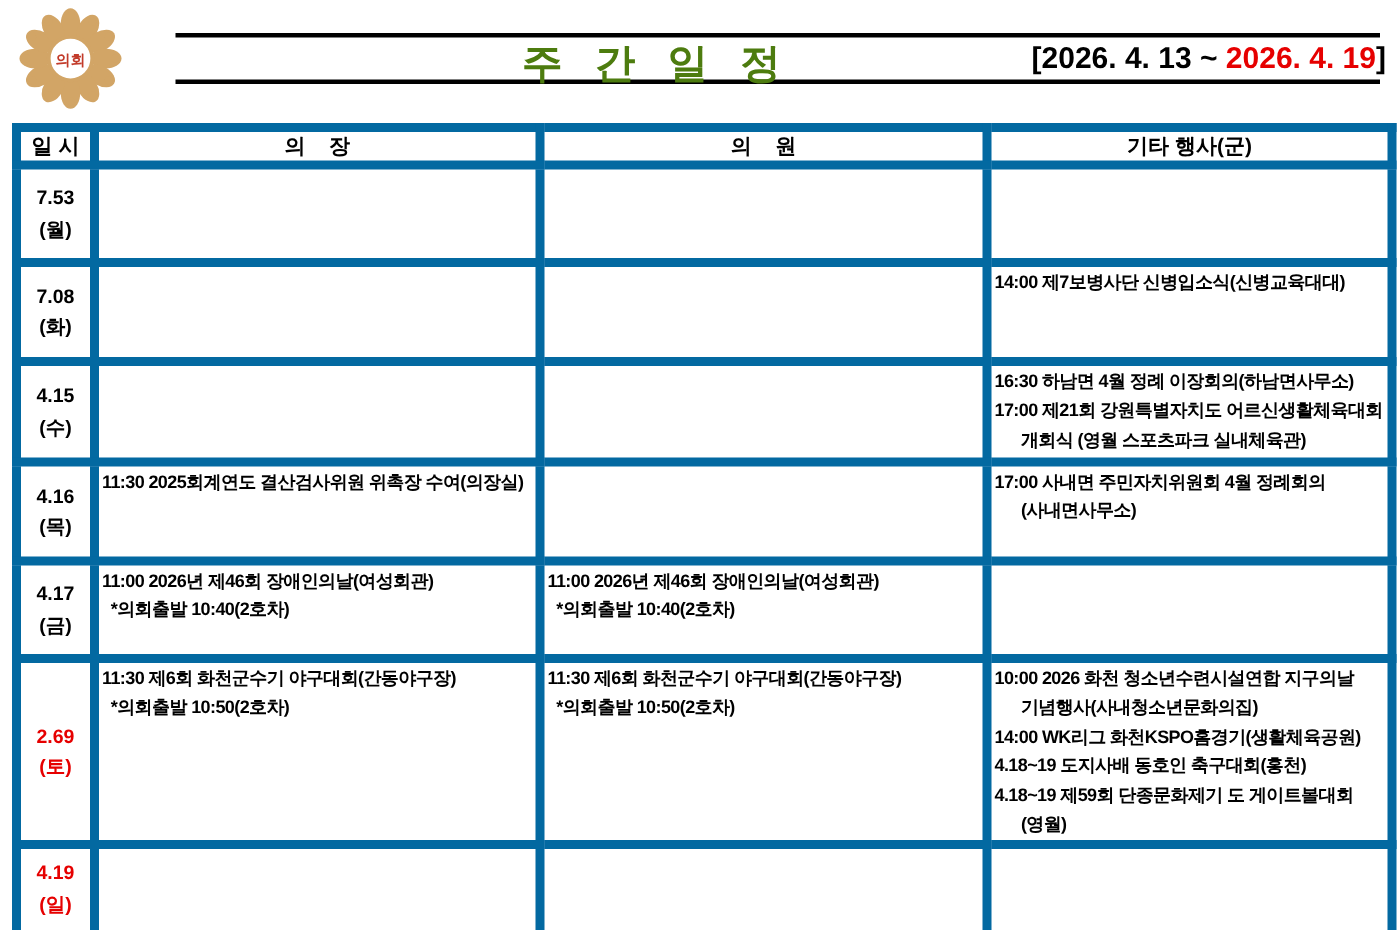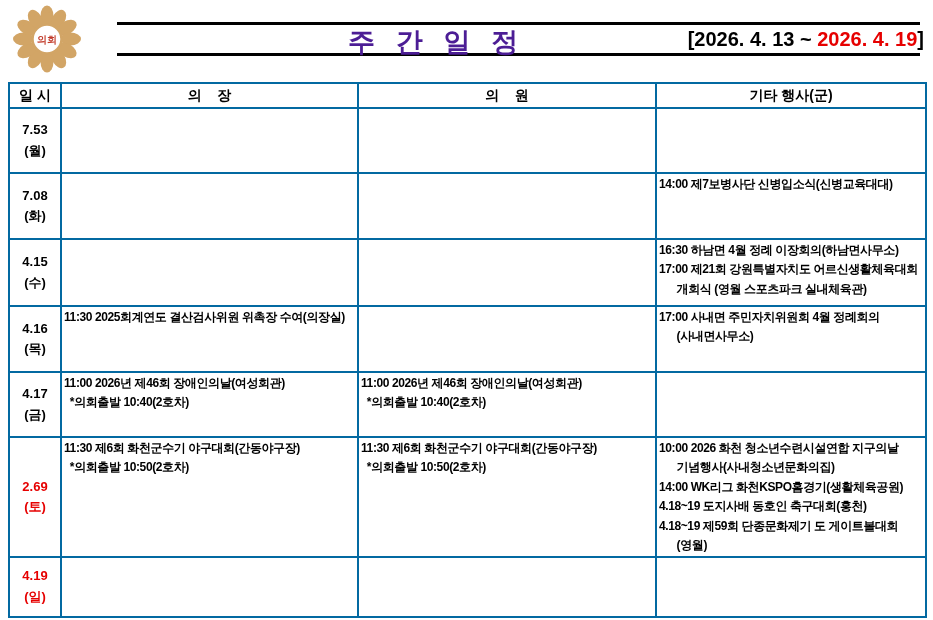--- a/index.html
+++ b/index.html
@@ -15,37 +15,37 @@
   .page-header { position: absolute; top: 0; left: 0; width: 933px; height: 80px; }
   .logo {
     position: absolute; left: 12px; top: 5px; width: 70px; height: 68px;
   }
   .rule { position: absolute; left: 117px; width: 803px; height: 3px; background: #000; }
   .rule-top { top: 22px; }
   .rule-bottom { top: 53px; }
   .page-title {
     position: absolute; left: 348px; top: 24px;
     font-size: 27px; font-weight: bold; letter-spacing: 7px;
-    white-space: pre; color: #4c1d95; font-family: Liberation Serif, serif;
+    white-space: pre; color: #4d7c0f;
   }
   .date-range {
     position: absolute; right: 9px; top: 28px;
     font-size: 20px; font-weight: bold; white-space: pre;
   }
   .date-range .hl { color: #e60000; }
 
   
   .table-wrap { position: absolute; left: 8px; top: 82px; width: 917px; height: 530px; }
   table.schedule {
     width: 917px; height: 530px;
     border-collapse: collapse; table-layout: fixed;
     border: 2px solid #000;
   }
   table.schedule th, table.schedule td {
-    border: 2px solid #0369a1;
+    border: 6px solid #0369a1;
     overflow: hidden;
   }
   table.schedule th {
     font-size: 14px; font-weight: bold; text-align: center;
     vertical-align: middle; white-space: pre;
   }
   td.date-cell {
     font-size: 13px; font-weight: bold; text-align: center;
     vertical-align: middle; white-space: pre; line-height: 1.55;
   }

